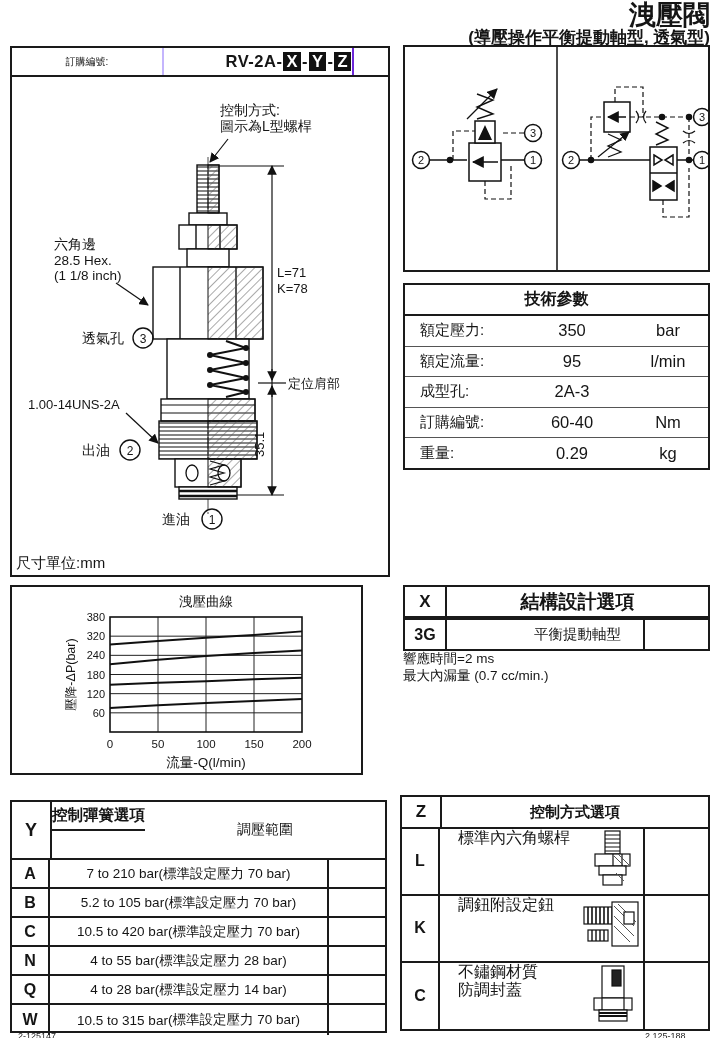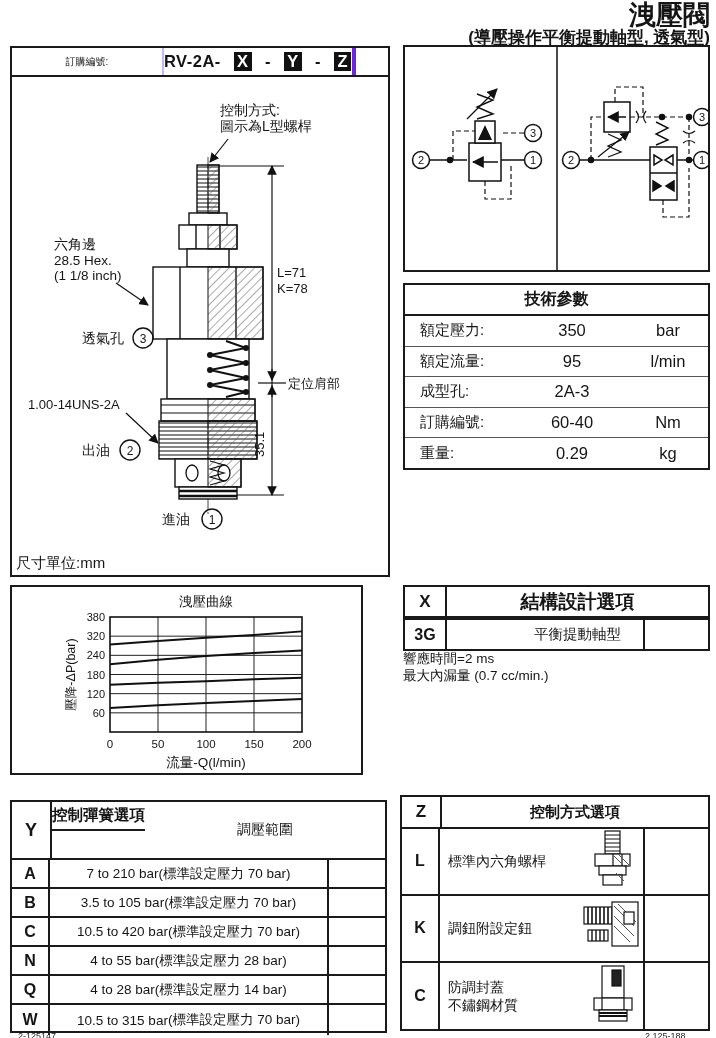--- a/index.html
+++ b/index.html
@@ -7,21 +7,21 @@
        color:#151515;font-family:"Liberation Sans","DejaVu Sans",sans-serif;}
   .abs{position:absolute}
   .box{border:2px solid #1a1a1a;box-sizing:border-box}
   
   .title-block{position:absolute;right:6px;top:0;text-align:right}
   .title{font-size:27px;font-weight:bold;line-height:30px}
   .subtitle{font-size:17px;font-weight:bold;line-height:16px}
   
   .order-box{left:10px;top:46px;width:380px;height:31px;display:flex}
   .order-label{width:150px;border-right:2px solid #c4b5fd;display:flex;align-items:center;justify-content:center;font-size:10px}
-  .order-code{width:188px;border-right:4px solid #6d28d9;display:flex;align-items:center;justify-content:space-between;font-size:16.5px;font-weight:bold;letter-spacing:.5px}
+  .order-code{width:188px;border-right:2px solid #6d28d9;display:flex;align-items:center;justify-content:flex-end;font-size:16.5px;font-weight:bold;letter-spacing:.5px}
   .order-empty{flex:1}
   .inv{background:#111;color:#fff;padding:0 3px;margin:0 1px}
   
   .drawing-box{left:10px;top:75px;width:380px;height:502px}
   .unit-note{position:absolute;left:4px;bottom:2px;font-size:15px}
   svg text{fill:#151515}
   
   .circuit-box{left:403px;top:45px;width:307px;height:227px}
   
   .tech-table{left:403px;top:283px;width:307px;height:187px}
@@ -56,21 +56,21 @@
   .ydesc{flex:1;display:flex;align-items:center;justify-content:center;font-size:13.5px;}
   .yempty{width:58px;border-left:2px solid #1a1a1a;box-sizing:border-box}
   
   .z-table{left:400px;top:795px;width:310px;height:236px}
   .zt-header{display:flex;height:30px;border-bottom:2px solid #1a1a1a}
   .zt-code{width:38px;border-right:2px solid #1a1a1a;display:flex;align-items:center;justify-content:center;font-size:17px;font-weight:bold}
   .zt-title{flex:1;display:flex;align-items:center;justify-content:center;font-size:15px;font-weight:bold}
   .zrow{display:flex;height:66.8px;border-bottom:2px solid #1a1a1a;box-sizing:border-box}
   .zrow:last-child{border-bottom:none}
   .zcode{width:38px;border-right:2px solid #1a1a1a;display:flex;align-items:center;justify-content:center;font-size:16px;font-weight:bold;box-sizing:border-box}
-  .zbody{flex:1;position:relative;display:flex;flex-direction:column;justify-content:center;padding-left:8px;font-size:14px;line-height:18px}
+  .zbody{flex:1;position:relative;display:flex;flex-direction:column;padding-left:18px;font-size:16px;line-height:18px}
   .zdiv{position:absolute;right:63px;top:0;bottom:0;border-left:2px solid #1a1a1a}
   .zicon{position:absolute;left:142px;top:50%;transform:translateY(-50%)}
   .footer{position:absolute;top:1031px;font-size:9px;color:#222}
 </style>
 </head>
 <body>
 
 <div class="title-block">
   <div class="title">洩壓閥</div>
   <div class="subtitle">(導壓操作平衡提動軸型, 透氣型)</div>
@@ -327,21 +327,21 @@
         <div class="ycode">A</div>
         <div class="ydesc">
           <span>7 to 210 bar</span>
           <span>(標準設定壓力 70 bar)</span>
         </div>
         <div class="yempty"></div>
       </div>
       <div class="yrow">
         <div class="ycode">B</div>
         <div class="ydesc">
-          <span>3.5 to 105 bar</span>
+          <span>5.2 to 105 bar</span>
           <span>(標準設定壓力 70 bar)</span>
         </div>
         <div class="yempty"></div>
       </div>
       <div class="yrow">
         <div class="ycode">C</div>
         <div class="ydesc">
           <span>10.5 to 420 bar</span>
           <span>(標準設定壓力 70 bar)</span>
         </div>
@@ -412,22 +412,22 @@
                 <rect x="30" y="2" width="26" height="44"></rect>
                 <path d="M32 6l20 20M32 16l20 20M32 26l16 16M36 4l18 18" stroke="#555" stroke-width="1"></path>
                 <rect x="42" y="12" width="10" height="12" fill="#fff"></rect>
               </g>
             </svg></div>
         </div>
       </div>
       <div class="zrow">
         <div class="zcode">C</div>
         <div class="zbody">
+          <div>不鏽鋼材質</div>
           <div>防調封蓋</div>
-          <div>不鏽鋼材質</div>
           <div class="zdiv"></div>
           <div class="zicon"><svg width="62" height="60" viewBox="0 0 62 60">
               <g stroke="#111" fill="#fff" stroke-width="1.2">
                 <rect x="20" y="2" width="22" height="32"></rect>
                 <rect x="30" y="6" width="9" height="16" fill="#222"></rect>
                 <rect x="12" y="34" width="38" height="12"></rect>
                 <path d="M20 34v12M42 34v12"></path>
                 <rect x="17" y="46" width="28" height="11"></rect>
                 <path d="M17 49h28M17 52h28" stroke-width="2"></path>
               </g>

